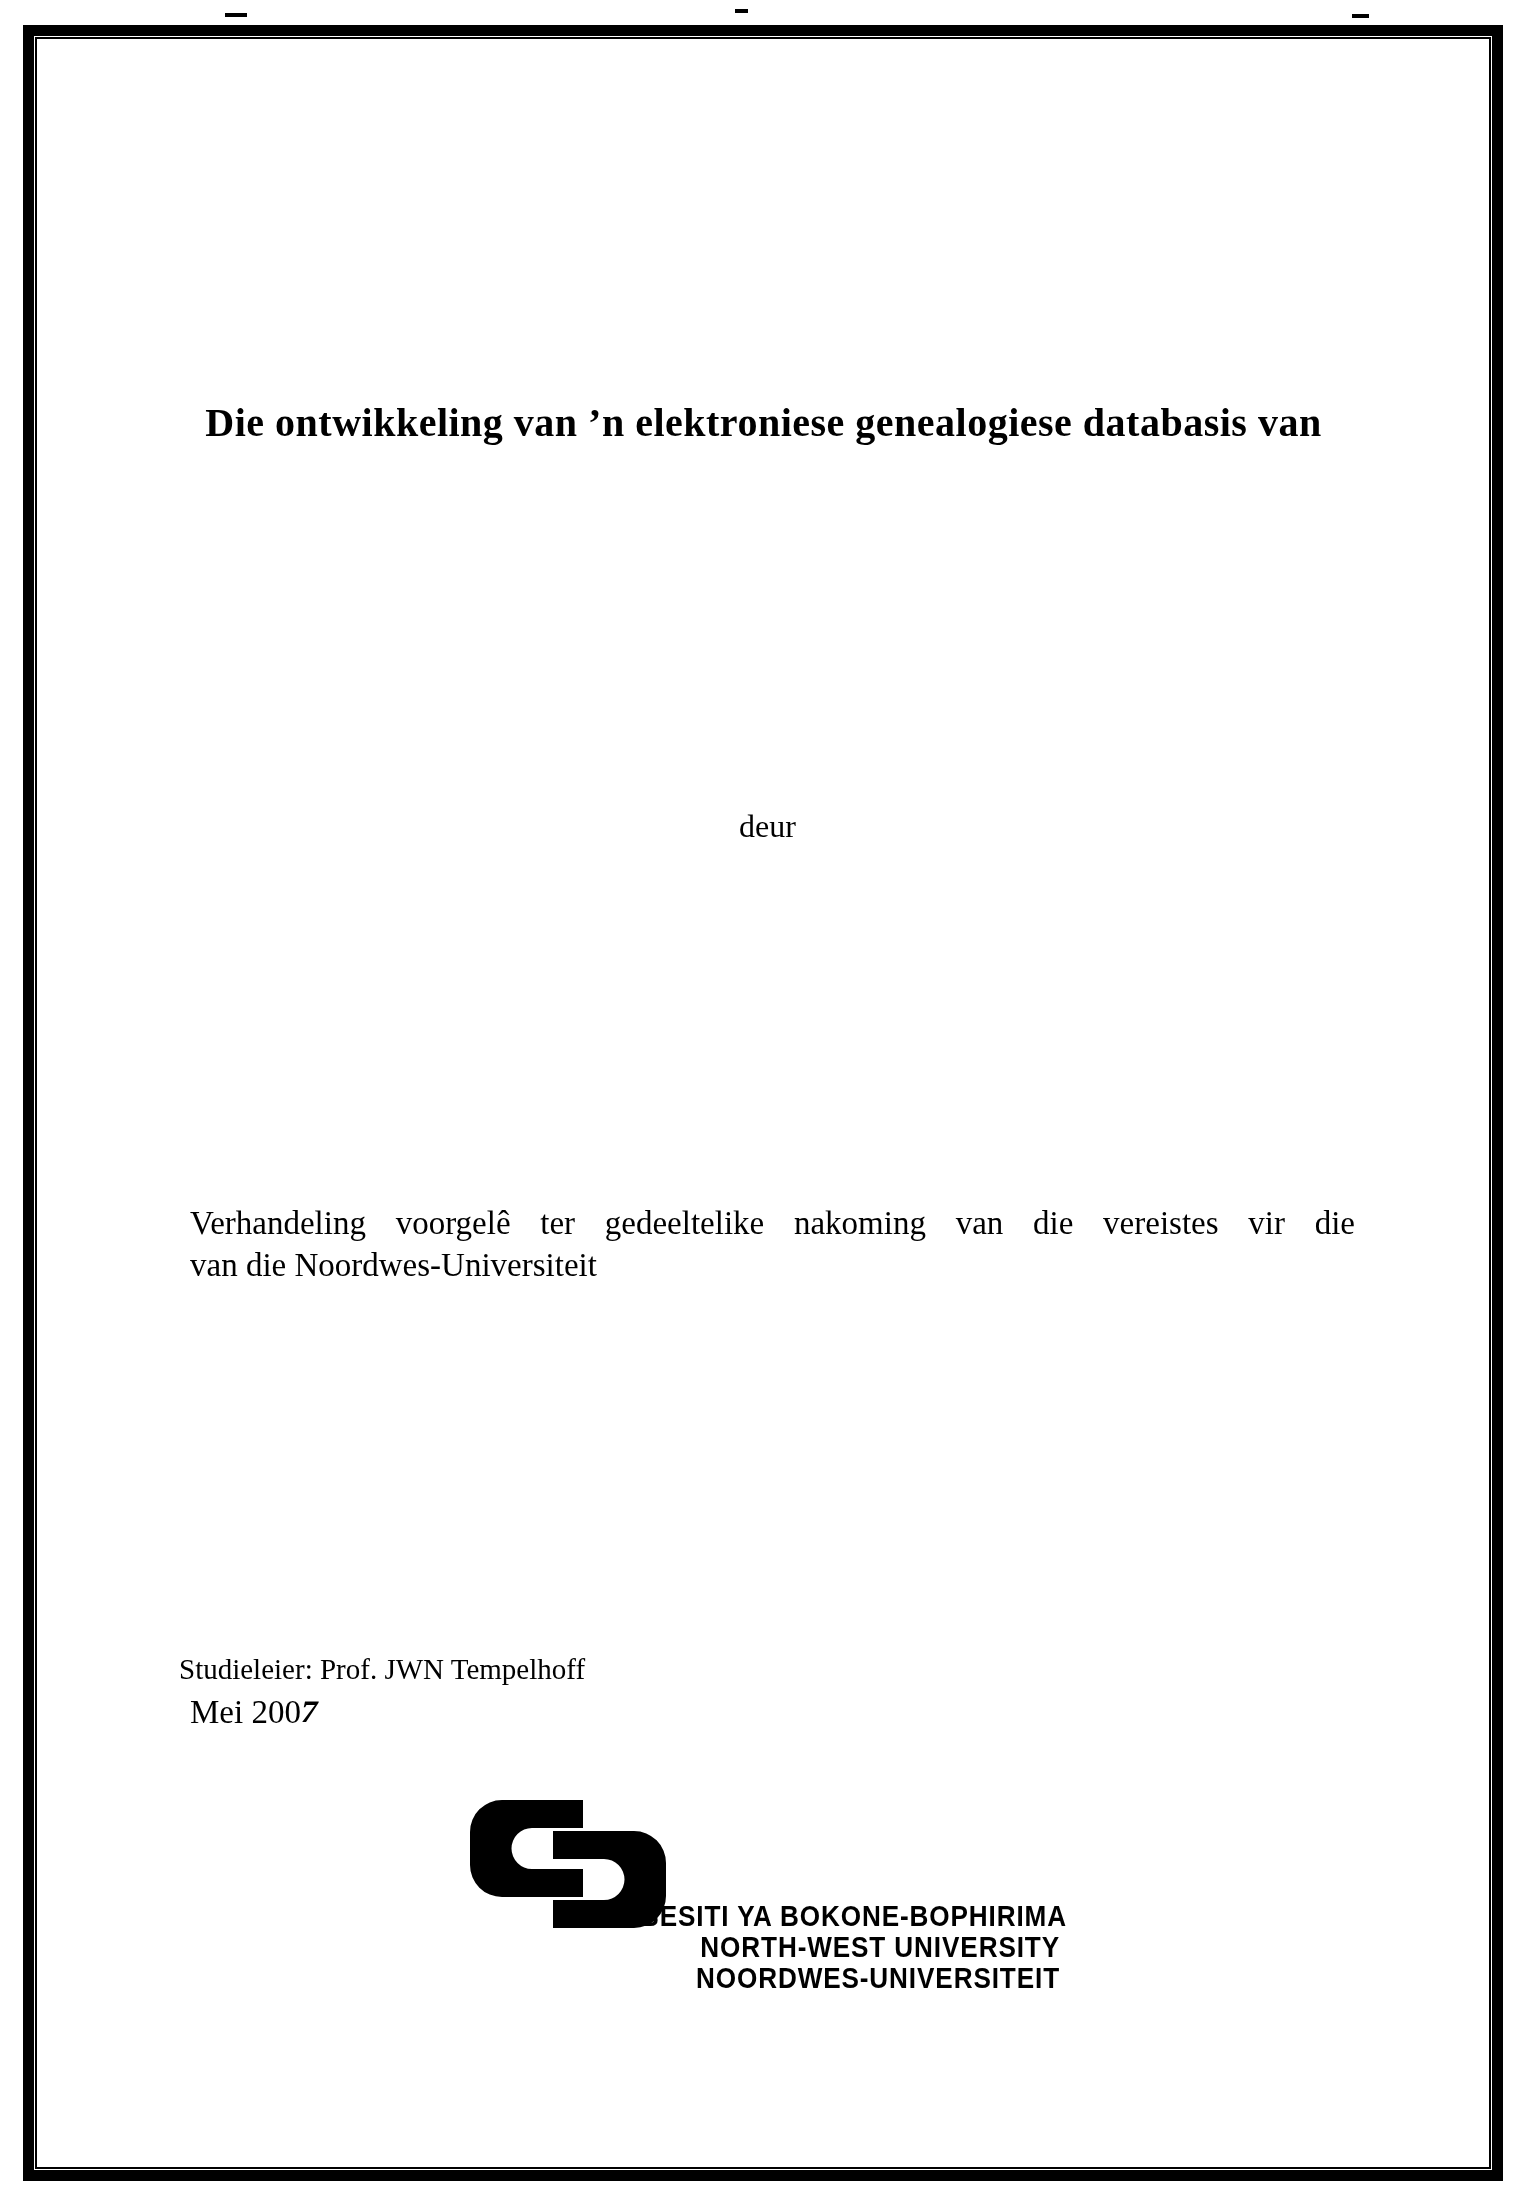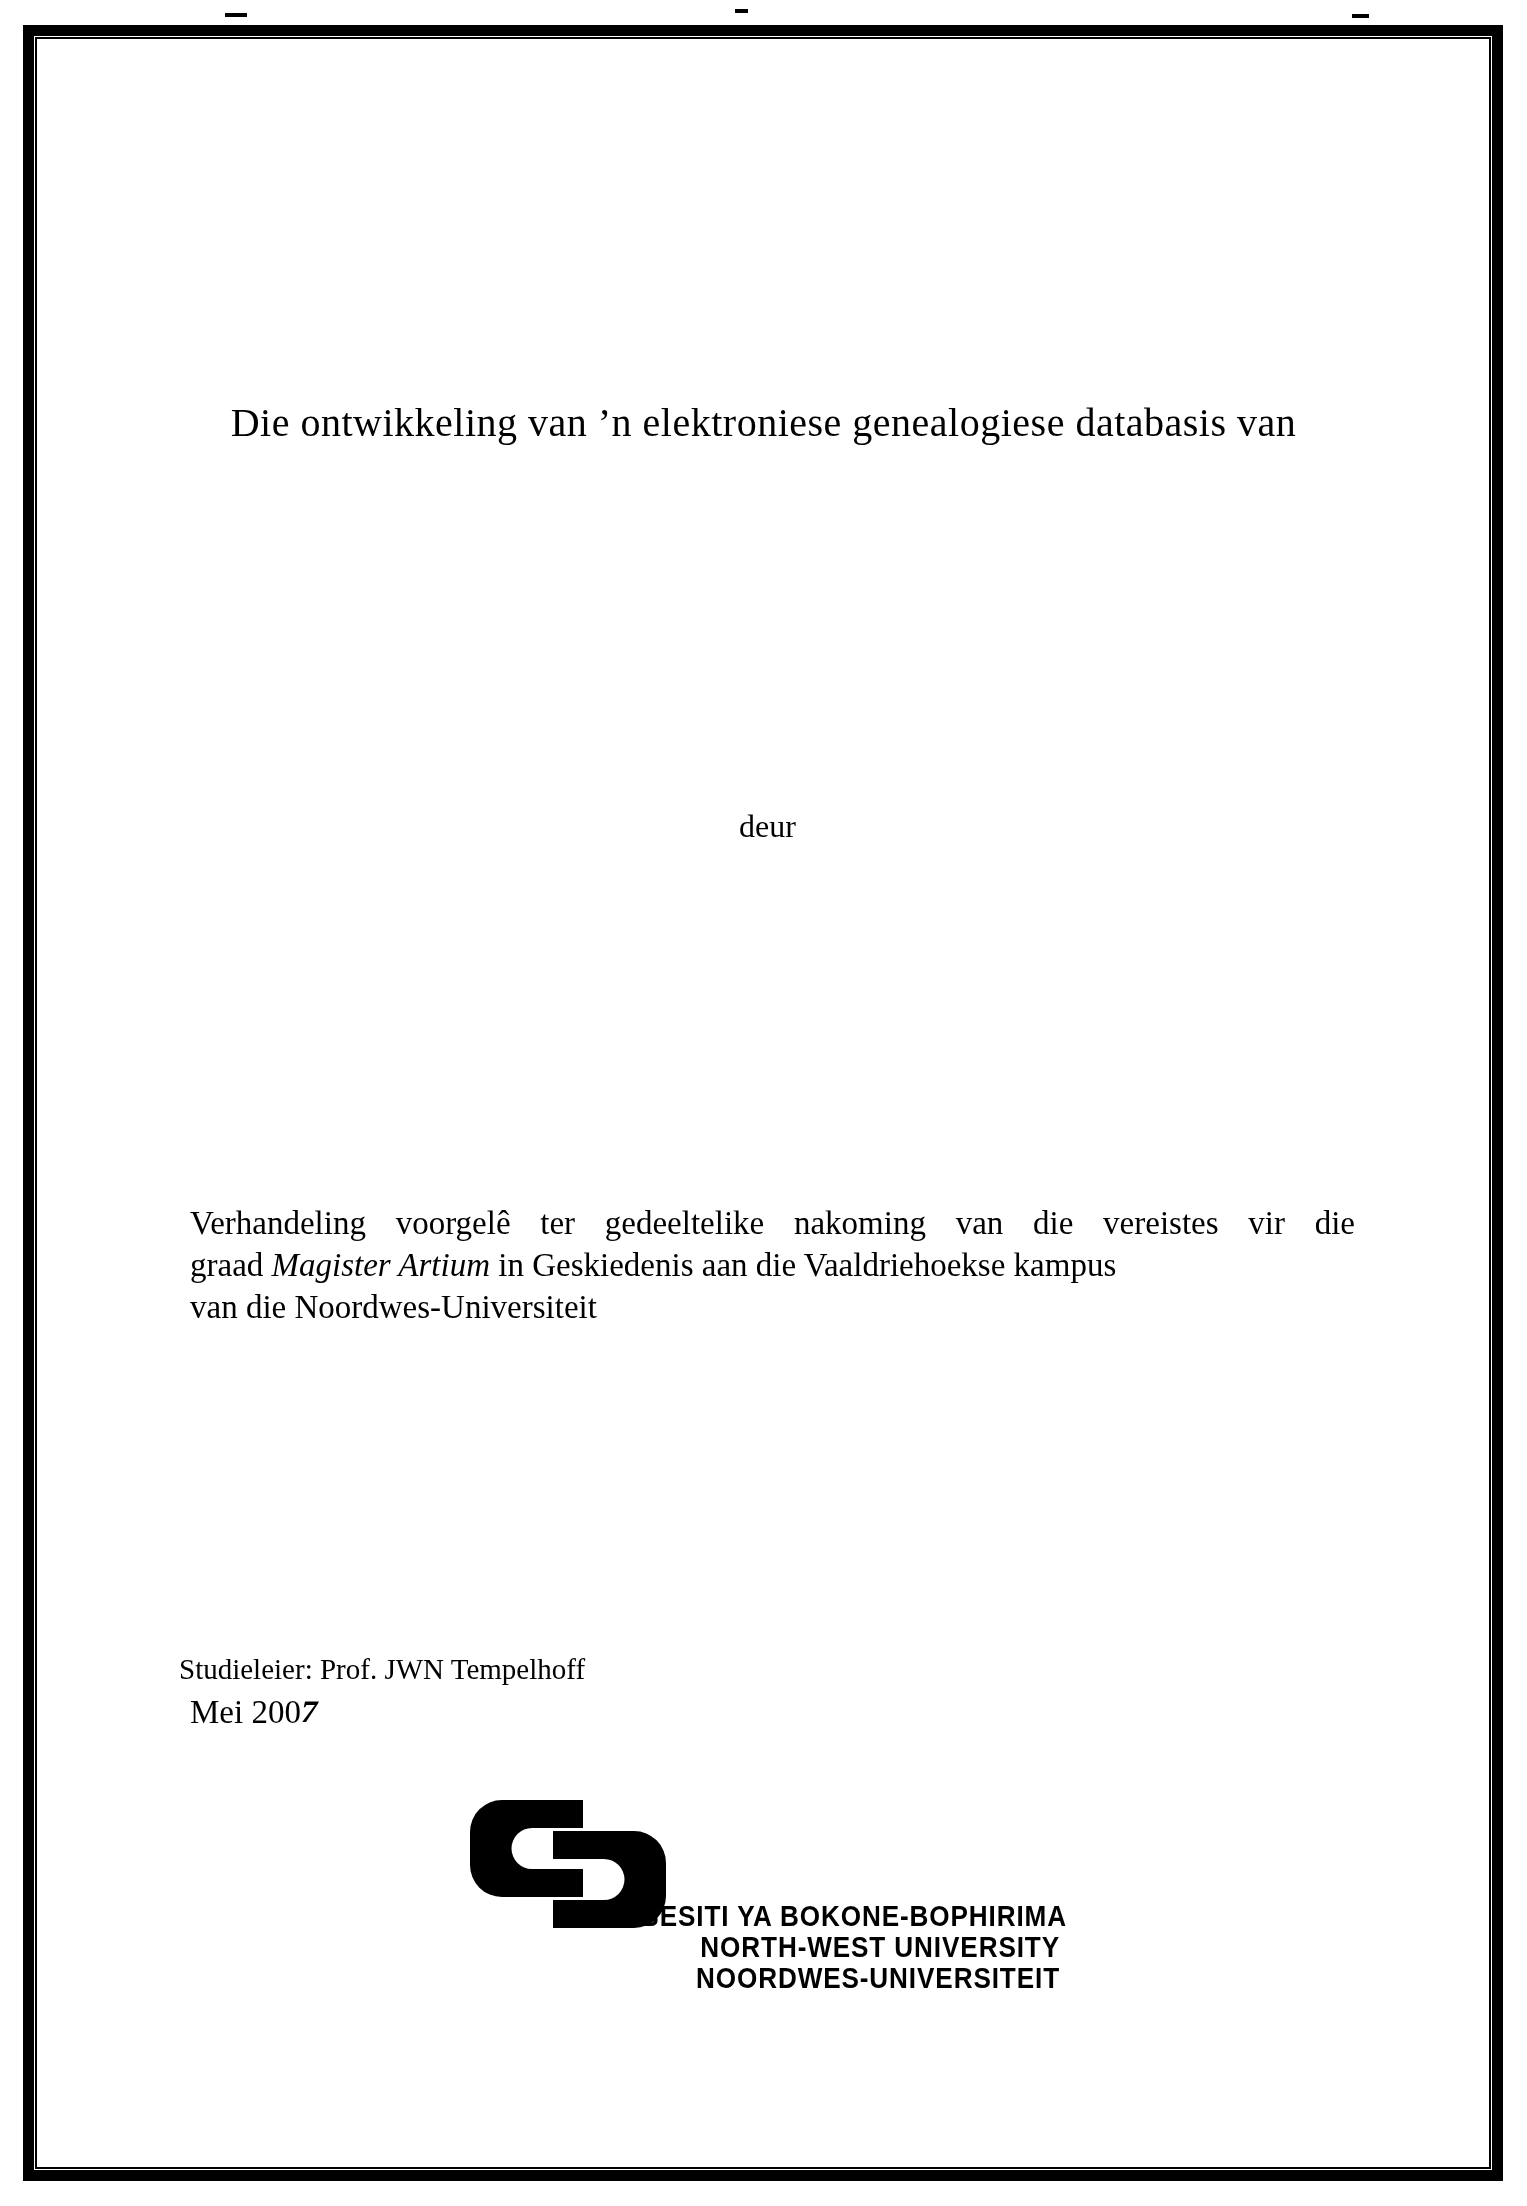--- a/index.html
+++ b/index.html
@@ -41,21 +41,21 @@
   .speck.s3 { left: 1352px; top: 14px; width: 17px; height: 4px; }
 
   .title {
     position: absolute;
     left: 0;
     right: 0;
     top: 382px;
     margin: 0;
     text-align: center;
     font-size: 40px;
-    font-weight: 400;
+    font-weight: 700;
     line-height: 82px;
     letter-spacing: 0.5px;
   }
   .byline {
     position: absolute;
     left: 8px;
     right: 0;
     top: 806px;
     text-align: center;
     font-size: 32px;
@@ -147,21 +147,20 @@
 
   <h1 class="title">
     <div>Die ontwikkeling van ’n elektroniese genealogiese databasis van</div>
   </h1>
 
   <div class="byline">deur</div>
 
 
   <div class="statement">
     <div class="line-justify">Verhandeling voorgelê ter gedeeltelike nakoming van die vereistes vir die</div>
-    <div><span>graad </span><span class="it">Magister Artium</span><span> in Geskiedenis aan die Vaaldriehoekse kampus</span></div>
     <div>van die Noordwes-Universiteit</div>
   </div>
 
   <div class="supervisor">Studieleier: Prof. JWN Tempelhoff</div>
 
   <div class="date"><span>Mei 200</span><span class="digit-seven">7</span></div>
 
   <svg class="logo-mark" viewBox="0 0 196 128" xmlns="http://www.w3.org/2000/svg" aria-hidden="true">
     <path fill="#000" d="M 113 0 H 32 A 32 32 0 0 0 0 32 V 65 A 32 32 0 0 0 32 97 H 113 V 69 H 62 A 20.5 20.5 0 0 1 62 28 H 113 Z"></path>
     <path fill="#000" transform="rotate(180 98 64)" d="M 113 0 H 32 A 32 32 0 0 0 0 32 V 65 A 32 32 0 0 0 32 97 H 113 V 69 H 62 A 20.5 20.5 0 0 1 62 28 H 113 Z"></path>

